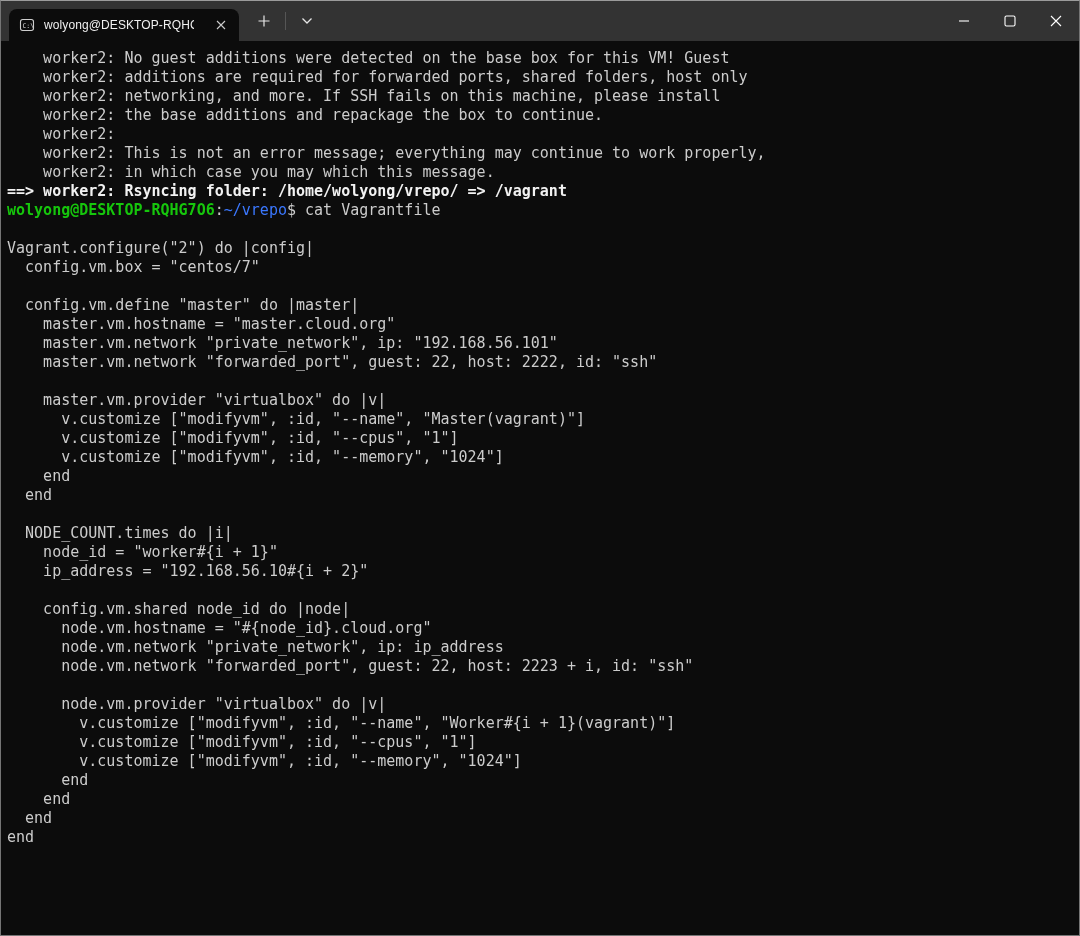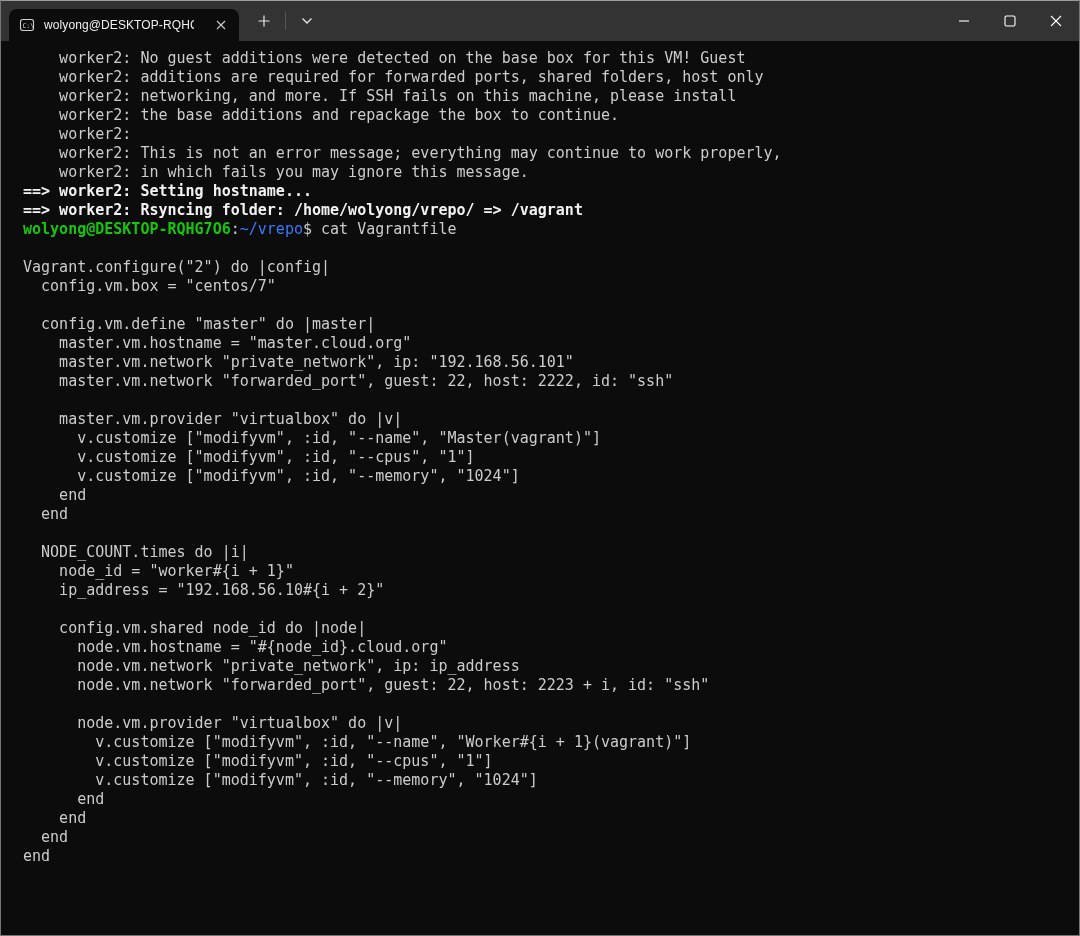--- a/index.html
+++ b/index.html
@@ -46,21 +46,21 @@
   .newtab-btn { width: 38px; height: 32px; margin-top: 4px; margin-left: 6px; border-radius: 4px; }
   .tabbar-divider { width: 1px; height: 18px; background: #565656; margin: 11px 2px 0 2px; }
   .dropdown-btn { width: 38px; height: 32px; margin-top: 4px; border-radius: 4px; }
   .titlebar-spacer { flex: 1; }
   .winctl { width: 46px; height: 40px; }
 
   
   .terminal {
     flex: 1;
     background: #0c0c0c;
-    padding: 8px 4px 0 22px;
+    padding: 8px 4px 0 6px;
     overflow: hidden;
     font-family: "DejaVu Sans Mono", "Liberation Mono", monospace;
     font-size: 15px;
     line-height: 19px;
     cursor: text;
   }
   .line { white-space: pre; min-height: 19px; }
   .r  { color: #cccccc; }
   .b  { color: #f2f2f2; font-weight: bold; }
   .g  { color: #16c60c; font-weight: bold; }
@@ -128,22 +128,21 @@
     </button>
   </div>
 
   <div class="terminal" id="terminal">
       <div class="line"><span class="r">    worker2: No guest additions were detected on the base box for this VM! Guest</span></div>
       <div class="line"><span class="r">    worker2: additions are required for forwarded ports, shared folders, host only</span></div>
       <div class="line"><span class="r">    worker2: networking, and more. If SSH fails on this machine, please install</span></div>
       <div class="line"><span class="r">    worker2: the base additions and repackage the box to continue.</span></div>
       <div class="line"><span class="r">    worker2:</span></div>
       <div class="line"><span class="r">    worker2: This is not an error message; everything may continue to work properly,</span></div>
-      <div class="line"><span class="r">    worker2: in which fails you may ignore this message.</span></div>
-      <div class="line"><span class="b">==&gt; worker2: Setting hostname...</span></div>
+      <div class="line"><span class="r">    worker2: in which case you may which this message.</span></div>
       <div class="line"><span class="b">==&gt; worker2: Rsyncing folder: /home/wolyong/vrepo/ =&gt; /vagrant</span></div>
       <div class="line"><span class="g">wolyong@DESKTOP-RQHG7O6</span><span class="r">:</span><span class="bl">~/vrepo</span><span class="r">$ cat Vagrantfile</span></div>
       <div class="line"></div>
       <div class="line"><span class="r">Vagrant.configure("2") do |config|</span></div>
       <div class="line"><span class="r">  config.vm.box = "centos/7"</span></div>
       <div class="line"></div>
       <div class="line"><span class="r">  config.vm.define "master" do |master|</span></div>
       <div class="line"><span class="r">    master.vm.hostname = "master.cloud.org"</span></div>
       <div class="line"><span class="r">    master.vm.network "private_network", ip: "192.168.56.101"</span></div>
       <div class="line"><span class="r">    master.vm.network "forwarded_port", guest: 22, host: 2222, id: "ssh"</span></div>

